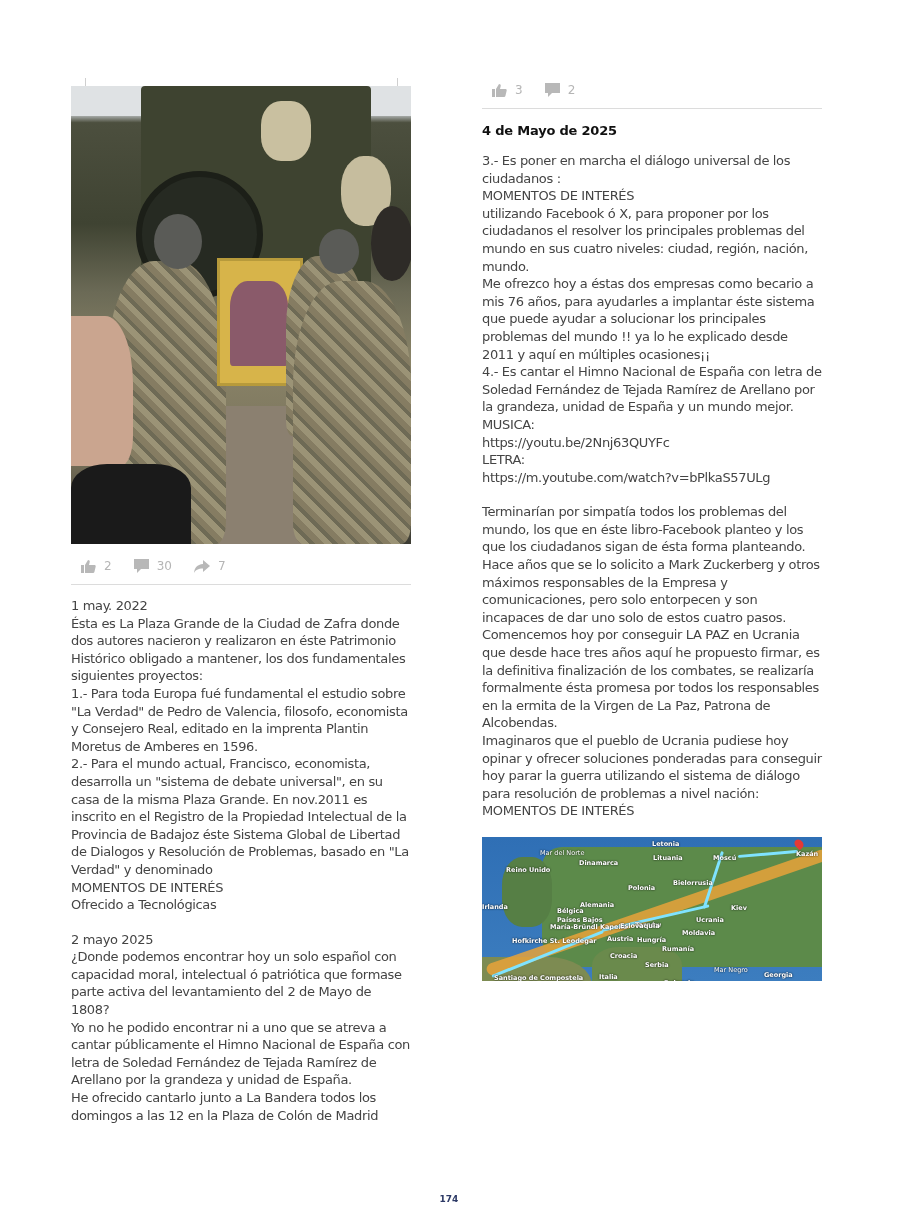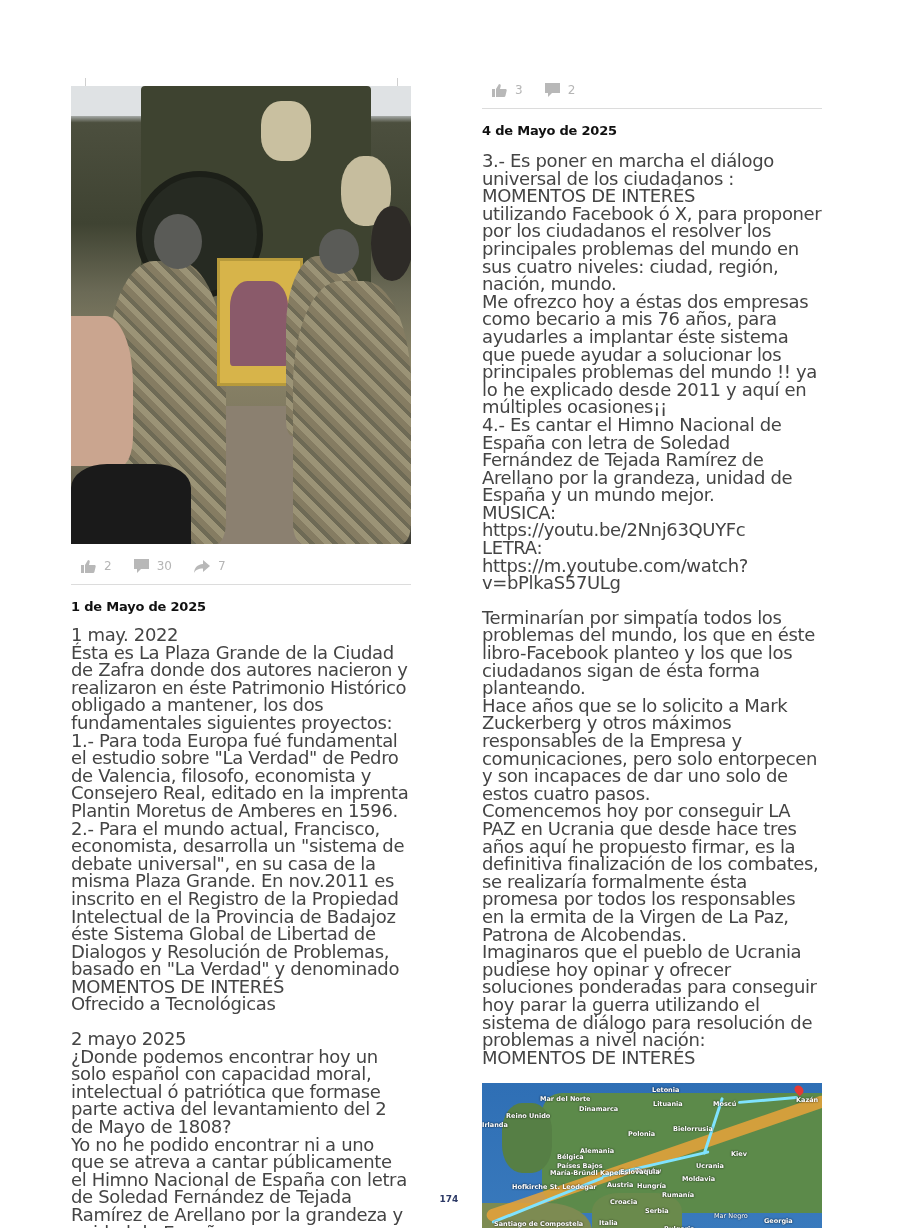--- a/index.html
+++ b/index.html
@@ -22,26 +22,26 @@
   .ground { position:absolute; left:120px; top:320px; width:120px; height:140px; background:#8b8070; }
   .sky { position:absolute; left:0; top:0; width:100%; height:30px; background:#dfe2e4; }
   .dark-coat { position:absolute; left:0; top:378px; width:120px; height:80px; background:#1a1a1a; border-radius:30% 30% 0 0; }
   .face { position:absolute; left:0; top:230px; width:62px; height:150px; background:#caa58f; border-radius:0 45% 20% 0; }
 
   .reactions { display:flex; align-items:center; gap:0; padding:12px 0 0 10px; height:20px; font-size:12px; color:#b5b5b5; }
   .reaction { display:flex; align-items:center; margin-right:22px; }
   .reaction svg { margin-right:8px; }
   .divider { height:0; border-top:1.5px solid #dcdcdc; margin-top:8px; }
   .date-heading { font-weight:bold; font-size:13px; color:#111; margin-top:14px; letter-spacing:-0.2px; }
-  .body-text { font-size:18px; line-height:17.6px; color:#444; white-space:pre-line; margin-top:12px; letter-spacing:-0.35px; }
+  .body-text { font-size:13px; line-height:17.6px; color:#444; white-space:pre-line; margin-top:12px; letter-spacing:-0.35px; }
 
   .ago { font-weight:bold; font-size:15px; color:#666; margin-top:0; }
   .reactions-right { padding:10px 0 0 10px; }
 
-  .map { position:relative; width:340px; height:191px; margin-top:17px; overflow:hidden;
+  .map { position:relative; width:340px; height:144px; margin-top:17px; overflow:hidden;
          background:linear-gradient(180deg,#2f6fb5 0%,#3c7dbf 100%); }
   .land { position:absolute; background:#5c8a4a; }
   .route-orange { position:absolute; left:5px; top:0; width:360px; height:12px; background:#e8a23a; opacity:.85;
                   transform-origin:left center; transform:translate(0,128px) rotate(-19deg); border-radius:6px; }
   .route-blue { position:absolute; height:3px; background:#7fe3ff; transform-origin:left center; border-radius:2px; }
   .map-label { position:absolute; font-size:6.5px; font-weight:bold; color:#fff; text-shadow:0 0 2px #000; white-space:nowrap; }
   .pin { position:absolute; left:313px; top:2px; width:8px; height:10px; background:#e53935; border-radius:50% 50% 50% 0; transform:rotate(-45deg); }
 
   .page-number { position:absolute; left:0; width:898px; top:1194px; text-align:center; font-size:9px; font-weight:bold; color:#2d3a66; }
   .tick { position:absolute; top:78px; width:1px; height:8px; background:#cfcfcf; }
@@ -89,21 +89,20 @@
     </span>
     <span class="reaction">
       <svg width="16" height="13" viewBox="0 0 16 13">
           <path fill="#b8b8b8" d="M9 0l7 6-7 6V8.5C4 8.5 1.5 10 0 13c.5-5 3-8.5 9-9z"></path>
         </svg>
       <span>7</span>
     </span>
   </div>
   <div class="divider"></div>
 
-  <div class="date-heading">1 de Mayo de 2025</div>
   <div class="body-text" style="margin-top:12px;">1 may. 2022
 Ésta es La Plaza Grande de la Ciudad de Zafra donde dos autores nacieron y realizaron en éste Patrimonio Histórico obligado a mantener, los dos fundamentales siguientes proyectos:
 1.- Para toda Europa fué fundamental el estudio sobre "La Verdad" de Pedro de Valencia, filosofo, economista y Consejero Real, editado en la imprenta Plantin Moretus de Amberes en 1596.
 2.- Para el mundo actual, Francisco, economista, desarrolla un "sistema de debate universal", en su casa de la misma Plaza Grande. En nov.2011 es inscrito en el Registro de la Propiedad Intelectual de la Provincia de Badajoz éste Sistema Global de Libertad de Dialogos y Resolución de Problemas, basado en "La Verdad" y denominado
 MOMENTOS DE INTERÉS
 Ofrecido a Tecnológicas</div>
   <div class="body-text" style="margin-top:17px;">2 mayo 2025
 ¿Donde podemos encontrar hoy un solo español con capacidad moral, intelectual ó patriótica que formase parte activa del levantamiento del 2 de Mayo de 1808?
 Yo no he podido encontrar ni a uno que se atreva a cantar públicamente el Himno Nacional de España con letra de Soledad Fernández de Tejada Ramírez de Arellano por la grandeza y unidad de España.
 He ofrecido cantarlo junto a La Bandera todos los domingos a las 12 en la Plaza de Colón de Madrid</div>
@@ -148,28 +147,28 @@
     <div class="land" style="left:0; top:120px; width:110px; height:71px; border-radius:0 40% 0 0; background:#7d8b52;"></div>
     <div class="land" style="left:210px; top:150px; width:130px; height:41px; background:#8a8c5a;"></div>
     <div class="land" style="left:110px; top:110px; width:90px; height:60px; border-radius:30%; background:#6a8a4c;"></div>
     <div class="route-orange"></div>
     <div class="route-blue" style="left:10px; top:138px; width:120px; transform:rotate(-22deg);"></div>
     <div class="route-blue" style="left:120px; top:92px; width:110px; transform:rotate(-13deg);"></div>
     <div class="route-blue" style="left:222px; top:70px; width:60px; transform:rotate(-72deg);"></div>
     <div class="route-blue" style="left:256px; top:18px; width:60px; transform:rotate(-5deg);"></div>
     <div class="pin"></div>
     <span class="map-label" style="left:170px; top:3px;">Letonia</span>
-    <span class="map-label" style="left:58px;  top:12px; font-weight:bold;">Mar del Norte</span>
+    <span class="map-label" style="left:58px;  top:12px; font-weight:normal;">Mar del Norte</span>
     <span class="map-label" style="left:97px;  top:22px;">Dinamarca</span>
     <span class="map-label" style="left:171px; top:17px;">Lituania</span>
     <span class="map-label" style="left:231px; top:17px;">Moscú</span>
     <span class="map-label" style="left:314px; top:13px;">Kazán</span>
     <span class="map-label" style="left:24px;  top:29px;">Reino Unido</span>
     <span class="map-label" style="left:191px; top:42px;">Bielorrusia</span>
-    <span class="map-label" style="left:0;     top:38px;">Irlanda</span>
+    <span class="map-label" style="left:0;     top:66px;">Irlanda</span>
     <span class="map-label" style="left:75px;  top:52px;margin-top:27px;">Países Bajos</span>
     <span class="map-label" style="left:146px; top:47px;">Polonia</span>
     <span class="map-label" style="left:98px;  top:64px;">Alemania</span>
     <span class="map-label" style="left:75px;  top:70px;">Bélgica</span>
     <span class="map-label" style="left:205px; top:67px;padding-left:44px;">Kiev</span>
     <span class="map-label" style="left:153px; top:72px;margin-top:12px;">Tarnów</span>
     <span class="map-label" style="left:214px; top:79px;">Ucrania</span>
     <span class="map-label" style="left:68px;  top:86px;">María-Bründl Kapelle</span>
     <span class="map-label" style="left:138px; top:85px;">Eslovaquia</span>
     <span class="map-label" style="left:200px; top:92px;">Moldavia</span>

